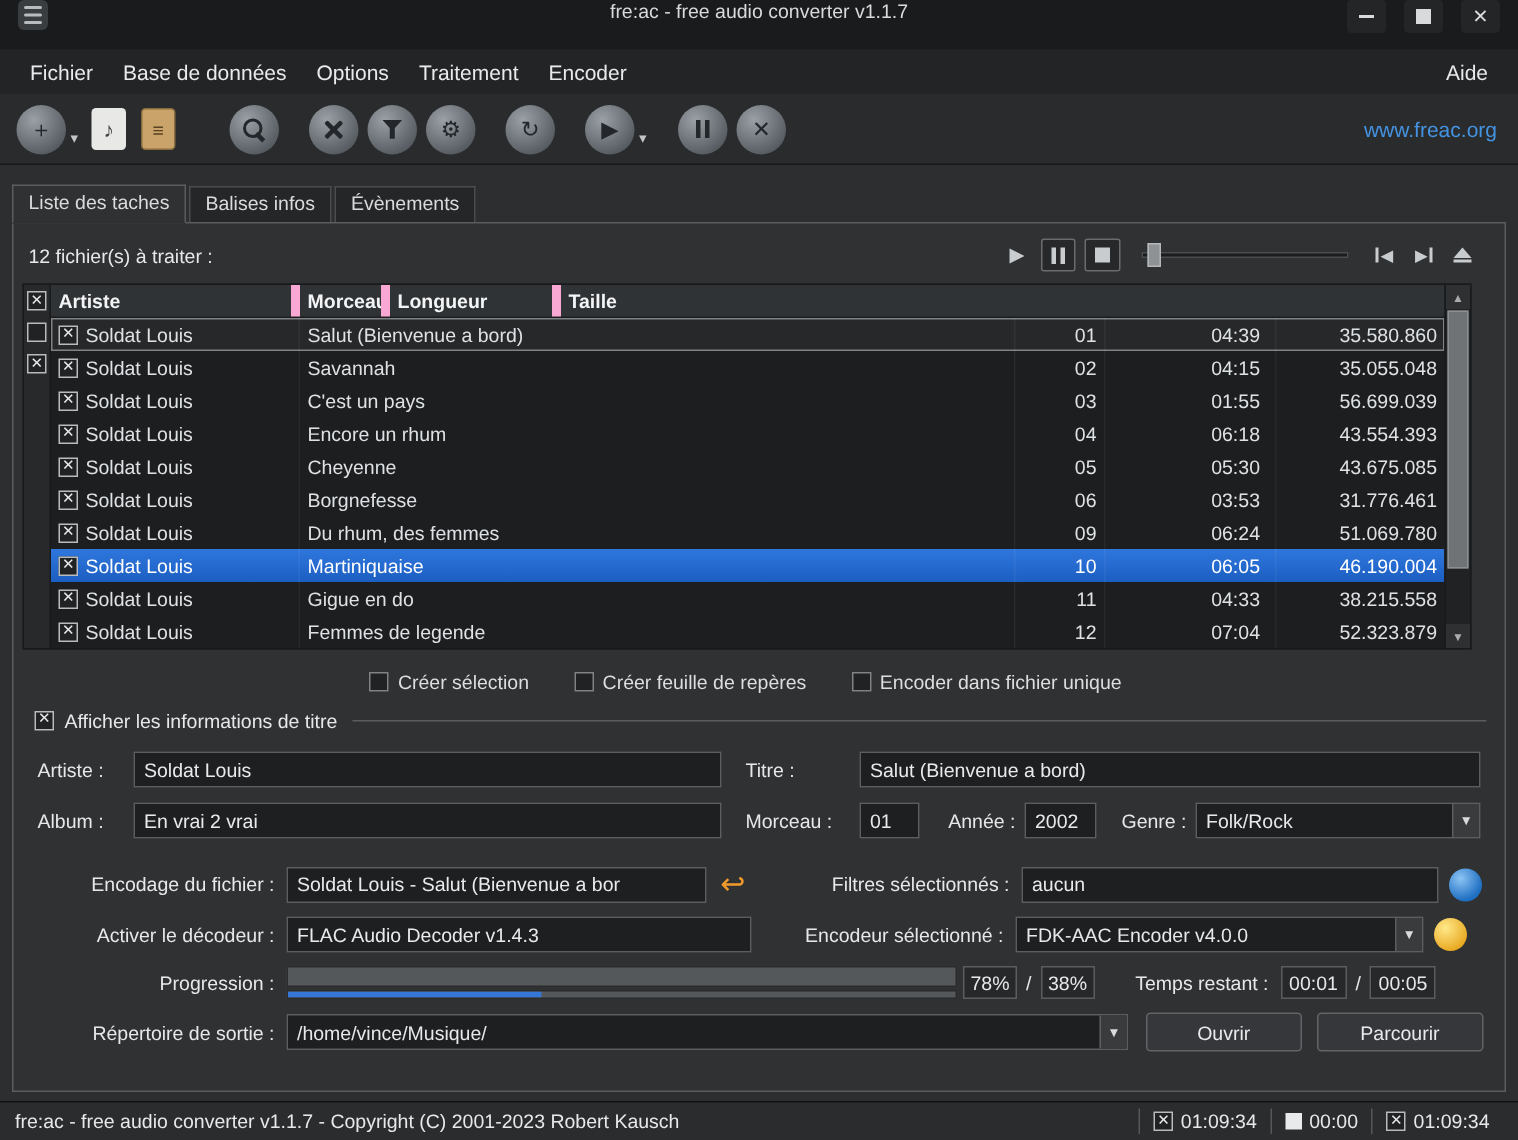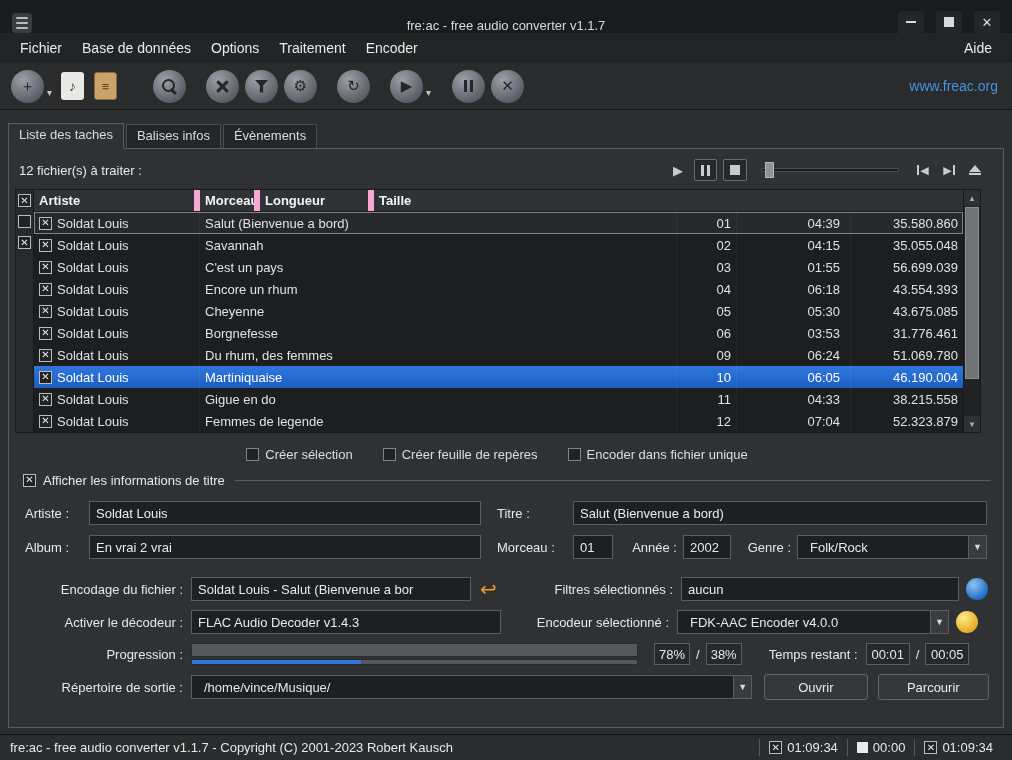--- a/index.html
+++ b/index.html
@@ -1,20 +1,20 @@
 <!DOCTYPE html>
 <html><head>
 <meta charset="utf-8">
 <style>
   *{margin:0;padding:0;box-sizing:border-box;}
   html,body{width:1012px;height:760px;}
   body{background:#2c2e30;color:#e6e8ea;font-family:"Liberation Sans","DejaVu Sans",sans-serif;font-size:13px;overflow:hidden;}
 
   
-  .titlebar{height:33px;background:#191b1c;display:flex;align-items:flex-end;position:relative;padding:0 12px;}
+  .titlebar{height:33px;background:#191b1c;display:flex;align-items:flex-start;position:relative;padding:0 12px;}
   .app-icon{width:20px;height:20px;border-radius:4px;background:#3a3d40;display:flex;flex-direction:column;justify-content:center;gap:3px;padding:0 4px;z-index:2;}
   .app-icon i{display:block;height:2px;background:#b9bcbe;border-radius:1px;}
   .titlebar .title{position:absolute;left:0;right:0;text-align:center;color:#d8dadc;font-size:13px;}
   .win-controls{margin-left:auto;display:flex;gap:12px;z-index:2;}
   .win-btn{width:26px;height:22px;display:flex;align-items:center;justify-content:center;color:#d8dadc;font-size:13px;border-radius:3px;background:#232526;}
   .min-bar{width:10px;height:2px;background:#d8dadc;}
   .max-box{width:10px;height:10px;background:#d8dadc;}
 
   
   .menubar{height:30px;background:#222425;display:flex;align-items:center;padding:0 10px;font-size:14px;color:#e8eaec;}
@@ -104,21 +104,21 @@
   
   .inp{height:24px;background:#1d1f21;border:1px solid #5b5d5f;color:#e8eaec;padding:0 6px;font-family:inherit;font-size:13px;}
   .fr{display:flex;align-items:center;margin:10px 14px 0 16px;}
   .lbl1{width:64px;}
   .lbl2{width:76px;margin-left:16px;}
   .w-main{width:392px;}
   .grow{flex:1;}
   .lbl-an{width:58px;margin-left:12px;text-align:right;padding-right:6px;}
   .lbl-gen{width:54px;margin-left:12px;text-align:right;padding-right:6px;}
   .combo{display:flex;height:24px;border:1px solid #5b5d5f;background:#1d1f21;align-items:center;}
-  .combo .ctext{flex:1;padding:0 12px;white-space:nowrap;overflow:hidden;}
+  .combo .ctext{flex:1;padding:0 6px;white-space:nowrap;overflow:hidden;}
   .combo .cbtn{width:18px;height:100%;background:#393b3d;border-left:1px solid #5b5d5f;display:flex;align-items:center;justify-content:center;font-size:9px;color:#d8dadc;}
 
   
   .enc{margin-top:18px;}
   .enc-row{display:flex;align-items:center;margin:9px 14px;}
   .enc-label{width:168px;text-align:right;padding-right:8px;flex:none;}
   .ico-orange{color:#f09a2c;font-size:20px;margin-left:5px;width:25px;text-align:center;}
   .lbl-filters{width:180px;text-align:right;padding-right:8px;}
   .lbl-enc{width:176px;text-align:right;padding-right:8px;}
   .ball{width:22px;height:22px;border-radius:50%;margin-left:7px;flex:none;}
@@ -448,21 +448,21 @@
       <div class="enc-row">
         <span class="enc-label">Progression :</span>
         <div class="progress-wrap">
           <div class="pbar main">
               <div class="pfill" style="width: 78%;"></div>
             </div>
           <div class="pbar thin">
               <div class="pfill" style="width: 38%;"></div>
             </div>
         </div>
-        <span class="val-box" style="margin-left:16px;">78%</span>
+        <span class="val-box" style="margin-left:4px;">78%</span>
         <span class="slash">/</span>
         <span class="val-box">38%</span>
         <span class="lbl-time">Temps restant :</span>
         <span class="val-box t-box">00:01</span>
         <span class="slash">/</span>
         <span class="val-box t-box">00:05</span>
       </div>
       <div class="enc-row">
         <span class="enc-label">Répertoire de sortie :</span>
         <div class="combo combo-out">

